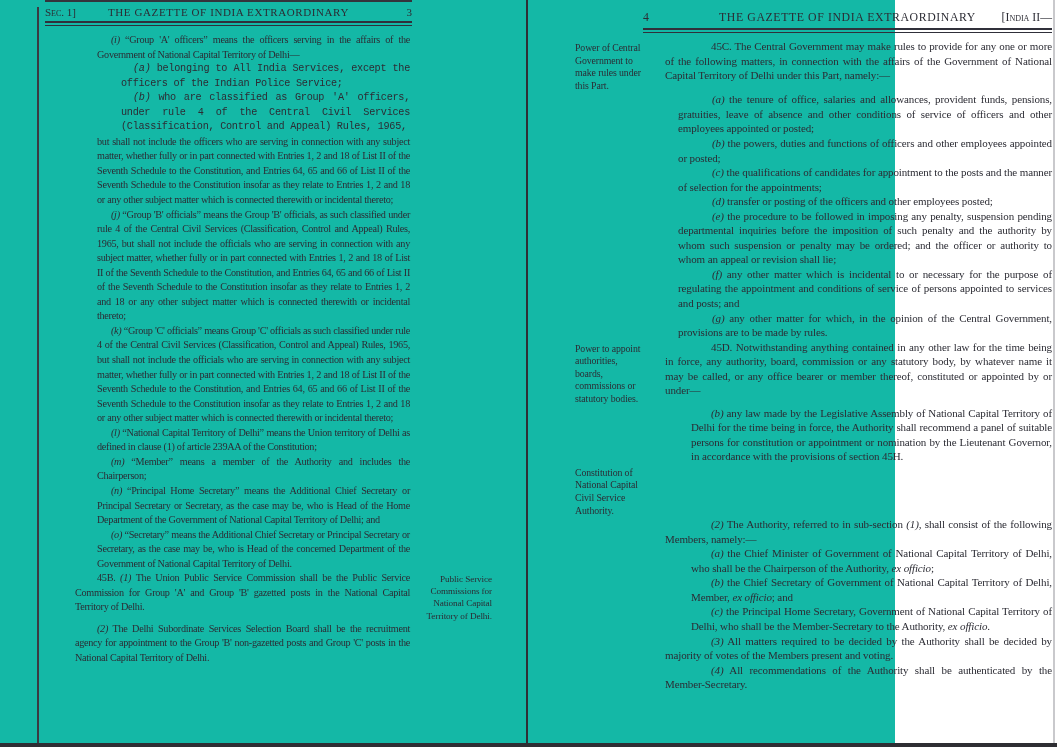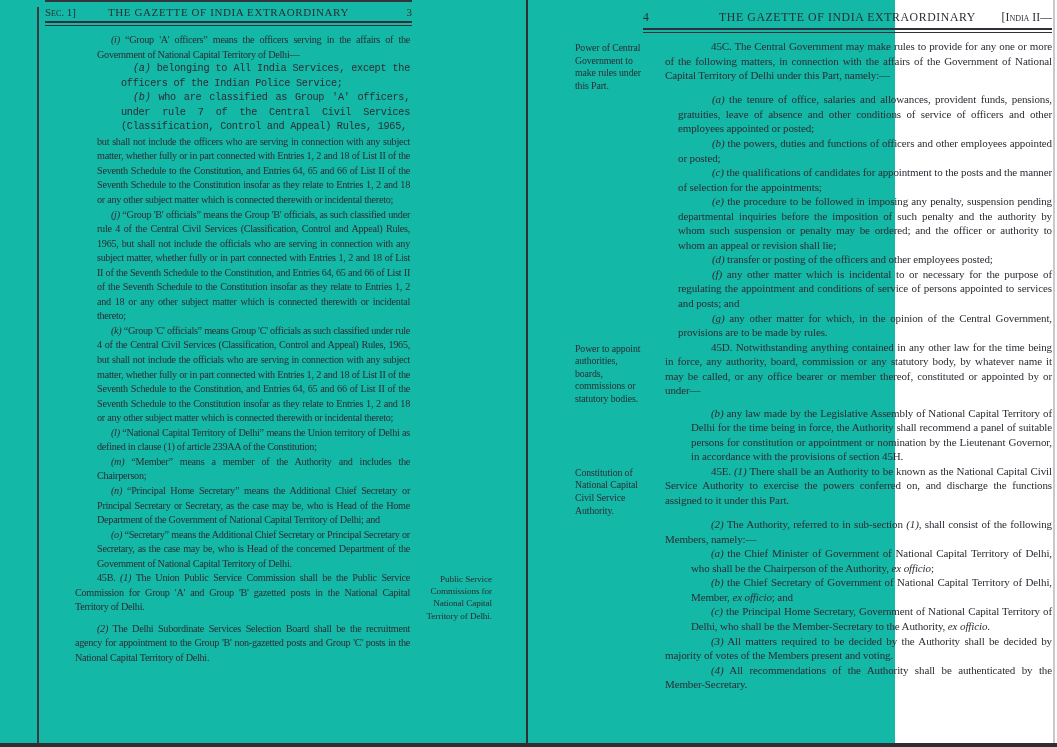--- a/index.html
+++ b/index.html
@@ -86,21 +86,21 @@
     <div class="p-body">
         <div class="para-row">
           <div class="para lv-l1"><span></span><i>(i)</i><span> “Group 'A' officers” means the officers serving in the affairs of the Government of National Capital Territory of Delhi—</span></div>
           <div class="margin-note"></div>
         </div>
         <div class="para-row">
           <div class="para lv-l2"><span></span><i>(a)</i><span> belonging to All India Services, except the officers of the Indian Police Service;</span></div>
           <div class="margin-note"></div>
         </div>
         <div class="para-row">
-          <div class="para lv-l2"><span></span><i>(b)</i><span> who are classified as Group 'A' officers, under rule 7 of the Central Civil Services (Classification, Control and Appeal) Rules, 1965,</span></div>
+          <div class="para lv-l2"><span></span><i>(b)</i><span> who are classified as Group 'A' officers, under rule 4 of the Central Civil Services (Classification, Control and Appeal) Rules, 1965,</span></div>
           <div class="margin-note"></div>
         </div>
         <div class="para-row">
           <div class="para lv-l1flush"><span>but shall not include the officers who are serving in connection with any subject matter, whether fully or in part connected with Entries 1, 2 and 18 of List II of the Seventh Schedule to the Constitution, and Entries 64, 65 and 66 of List II of the Seventh Schedule to the Constitution insofar as they relate to Entries 1, 2 and 18 or any other subject matter which is connected therewith or incidental thereto;</span></div>
           <div class="margin-note"></div>
         </div>
         <div class="para-row">
           <div class="para lv-l1"><span></span><i>(j)</i><span> “Group 'B' officials” means the Group 'B' officials, as such classified under rule 4 of the Central Civil Services (Classification, Control and Appeal) Rules, 1965, but shall not include the officials who are serving in connection with any subject matter, whether fully or in part connected with Entries 1, 2 and 18 of List II of the Seventh Schedule to the Constitution, and Entries 64, 65 and 66 of List II of the Seventh Schedule to the Constitution insofar as they relate to Entries 1, 2 and 18 or any other subject matter which is connected therewith or incidental thereto;</span></div>
           <div class="margin-note"></div>
         </div>
@@ -156,45 +156,44 @@
         <div class="para-row">
           <div class="margin-note"></div>
           <div class="para lv-l1"><span></span><i>(b)</i><span> the powers, duties and functions of officers and other employees appointed or posted;</span></div>
         </div>
         <div class="para-row">
           <div class="margin-note"></div>
           <div class="para lv-l1"><span></span><i>(c)</i><span> the qualifications of candidates for appointment to the posts and the manner of selection for the appointments;</span></div>
         </div>
         <div class="para-row">
           <div class="margin-note"></div>
+          <div class="para lv-l1"><span></span><i>(d)</i><span> transfer or posting of the officers and other employees  posted;</span></div>
+        </div>
+        <div class="para-row">
+          <div class="margin-note"></div>
           <div class="para lv-l1"><span></span><i>(e)</i><span> the procedure to be followed in imposing any penalty, suspension pending departmental inquiries before the imposition of such penalty and the authority by whom such suspension or penalty may be ordered; and the officer or authority to whom an appeal or revision shall lie;</span></div>
-        </div>
-        <div class="para-row">
-          <div class="margin-note"></div>
-          <div class="para lv-l1"><span></span><i>(d)</i><span> transfer or posting of the officers and other employees  posted;</span></div>
         </div>
         <div class="para-row">
           <div class="margin-note"></div>
           <div class="para lv-l1"><span></span><i>(f)</i><span> any other matter which is incidental to or necessary for the purpose of regulating the appointment and conditions of service of persons appointed to services and posts; and</span></div>
         </div>
         <div class="para-row">
           <div class="margin-note"></div>
           <div class="para lv-l1"><span></span><i>(g)</i><span> any other matter for which, in the opinion of the Central Government, provisions are to be made by rules.</span></div>
         </div>
         <div class="para-row">
           <div class="margin-note">Power to appoint authorities, boards, commissions or statutory bodies.</div>
           <div class="para lv-l0"><span>45D. Notwithstanding anything contained in any other law for the time being in force, any authority, board, commission or any statutory body, by whatever name it may be called, or any office bearer or member thereof, constituted or appointed by or under—</span></div>
         </div>
         <div class="para-row">
           <div class="margin-note"></div>
           <div class="para lv-l2"><span></span><i>(b)</i><span> any law made by the Legislative Assembly of National Capital Territory of Delhi for the time being in force, the Authority shall recommend a panel of suitable persons for constitution or appointment or nomination by the Lieutenant Governor, in accordance with the provisions of section 45H.</span></div>
         </div>
         <div class="para-row">
           <div class="margin-note">Constitution of National Capital Civil Service Authority.</div>
-          <div class="para lv-l0"><span>45E. </span><i>(1)</i><span> There shall be an Authority to be known as the National Capital Civil Service Authority to exercise the powers conferred on, and discharge the functions assigned to it under this Part.</span></div>
         </div>
         <div class="para-row">
           <div class="margin-note"></div>
           <div class="para lv-l0"><span></span><i>(2)</i><span> The Authority, referred to in sub-section </span><i>(1)</i><span>, shall consist of the following Members, namely:—</span></div>
         </div>
         <div class="para-row">
           <div class="margin-note"></div>
           <div class="para lv-l2"><span></span><i>(a)</i><span> the Chief Minister of Government of National Capital Territory of Delhi, who shall be the Chairperson of the Authority, </span><i>ex officio</i><span>;</span></div>
         </div>
         <div class="para-row">

